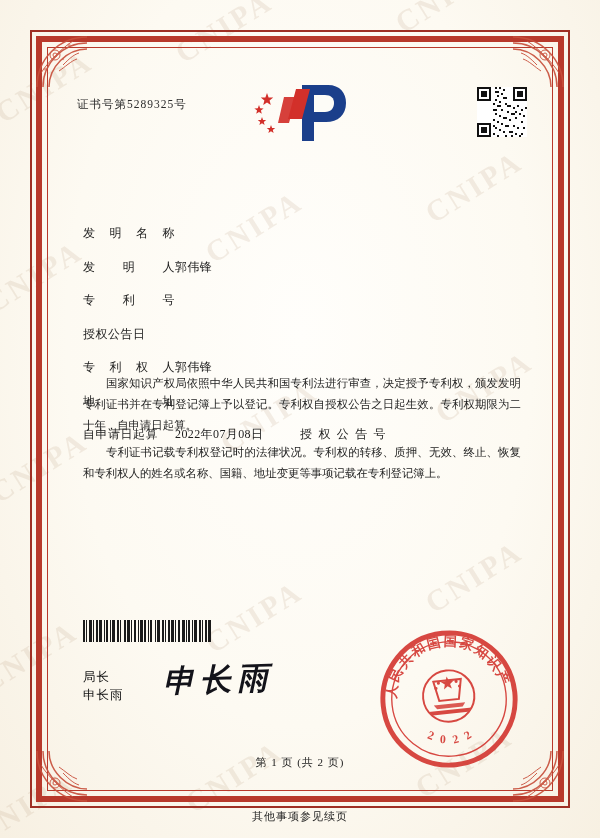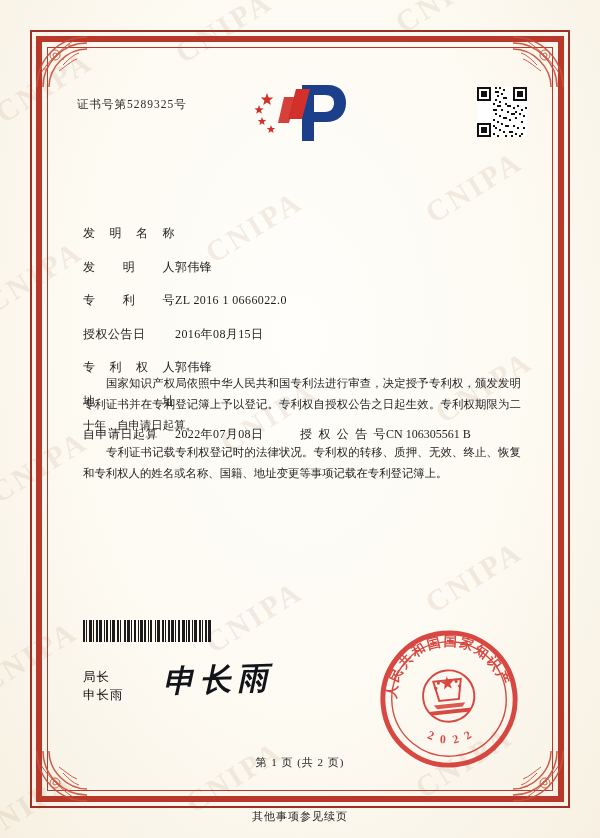--- a/index.html
+++ b/index.html
@@ -456,26 +456,24 @@
           </div>
         <div class="val">郭伟锋</div>
       </div>
 
       <div class="row">
         <div class="lbl spread">
             <span>专</span>
             <span>利</span>
             <span>号</span>
           </div>
-        <div class="val">ZL 2016 1 0666022.0</div>
       </div>
 
       <div class="row">
         <div class="lbl">授权公告日</div>
-        <div class="val">2016年08月15日</div>
       </div>
 
       <div class="row">
         <div class="lbl spread">
             <span>专</span>
             <span>利</span>
             <span>权</span>
             <span>人</span>
           </div>
         <div class="val">郭伟锋</div>
@@ -491,21 +489,20 @@
       <div class="row split">
         <div class="lbl">自申请日起算</div>
         <div class="val">2022年07月08日</div>
         <div class="lbl2">
             <span>授</span>
             <span>权</span>
             <span>公</span>
             <span>告</span>
             <span>号</span>
           </div>
-        <div class="val2">CN 106305561 B</div>
       </div>
     </div>
 
     <div class="paras">
       <p>国家知识产权局依照中华人民共和国专利法进行审查，决定授予专利权，颁发发明专利证书并在专利登记簿上予以登记。专利权自授权公告之日起生效。专利权期限为二十年，自申请日起算。</p>
       <p>专利证书记载专利权登记时的法律状况。专利权的转移、质押、无效、终止、恢复和专利权人的姓名或名称、国籍、地址变更等事项记载在专利登记簿上。</p>
     </div>
 
     <div class="barcode">
       <i style="width:2px"></i>

